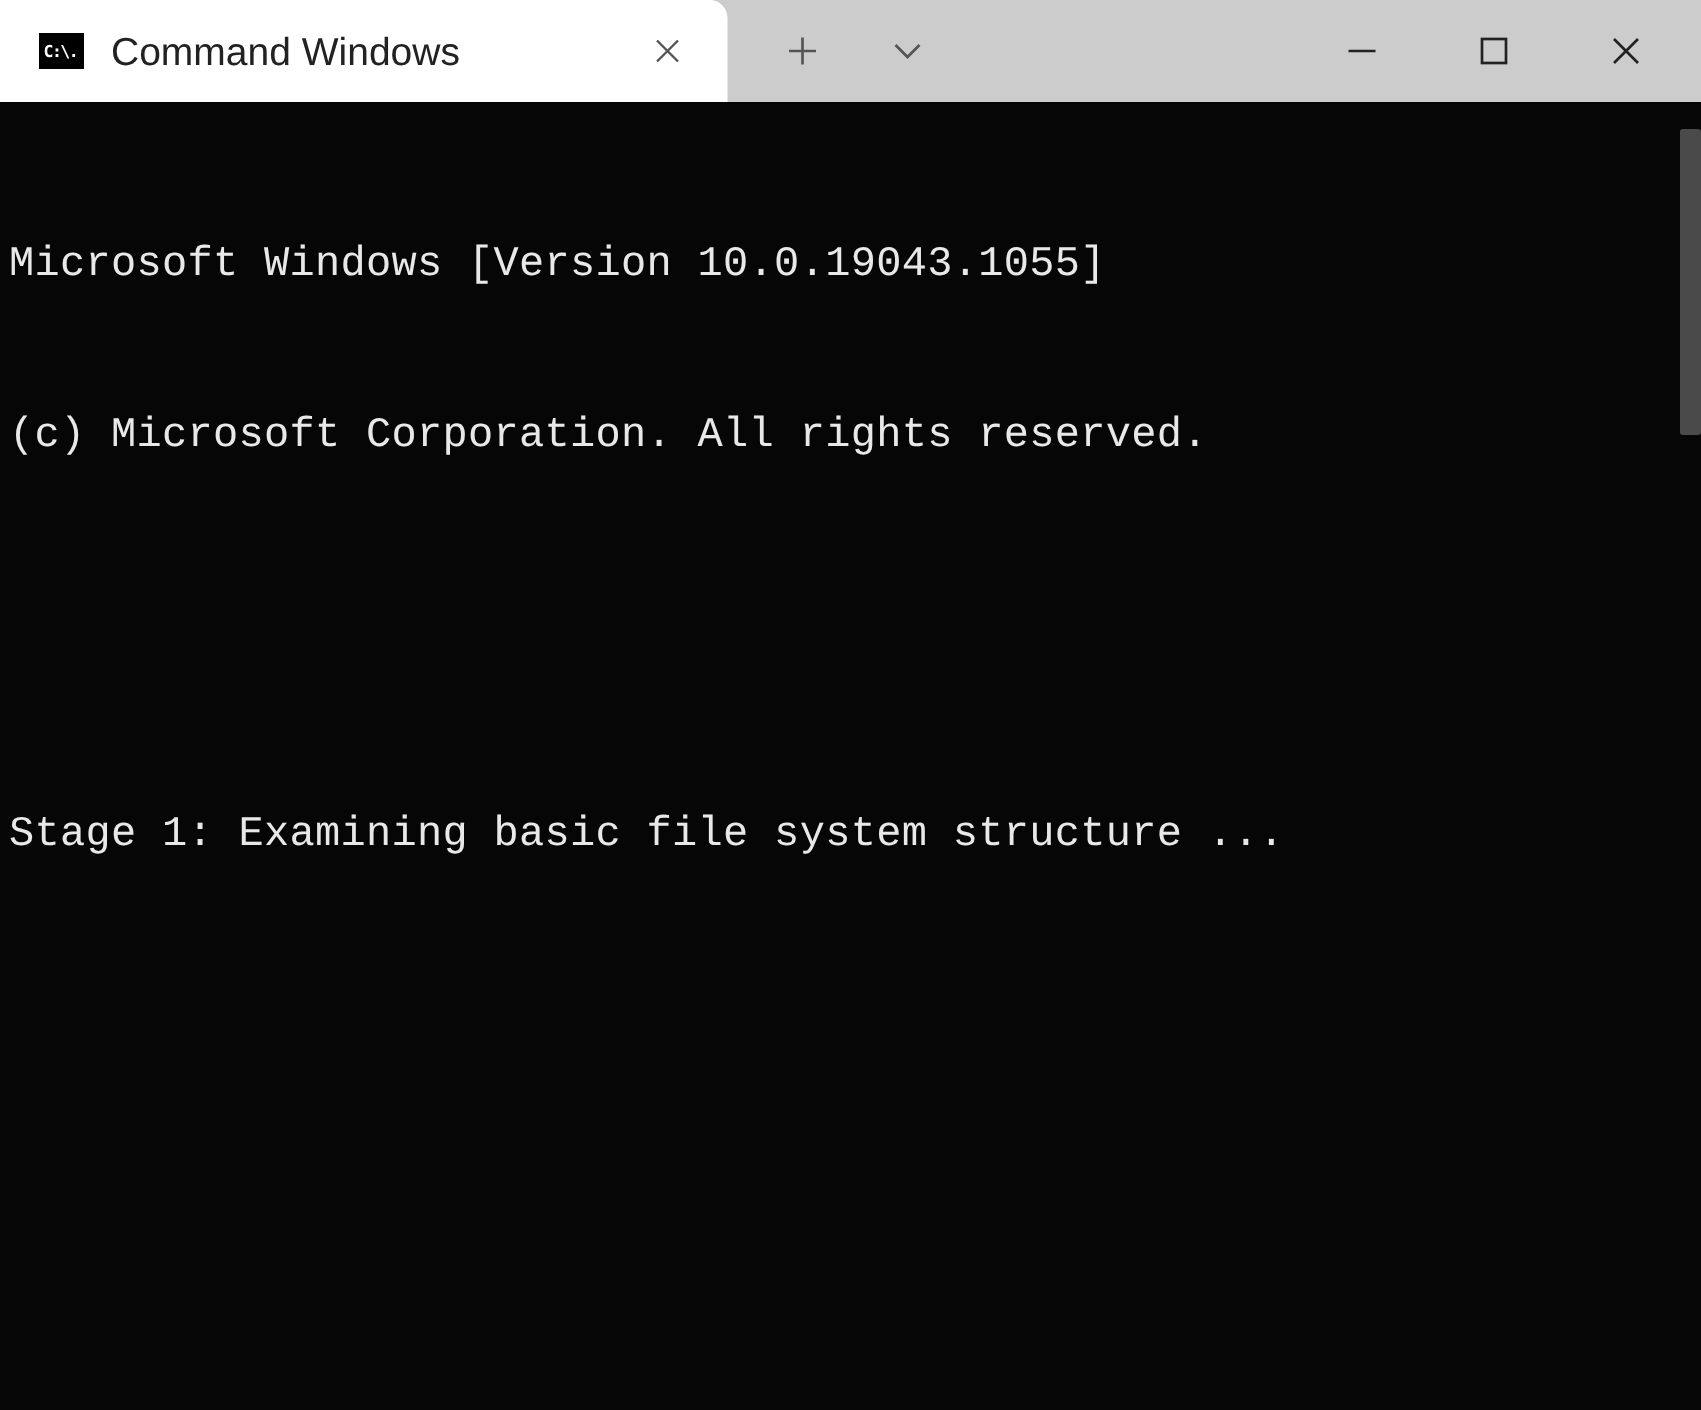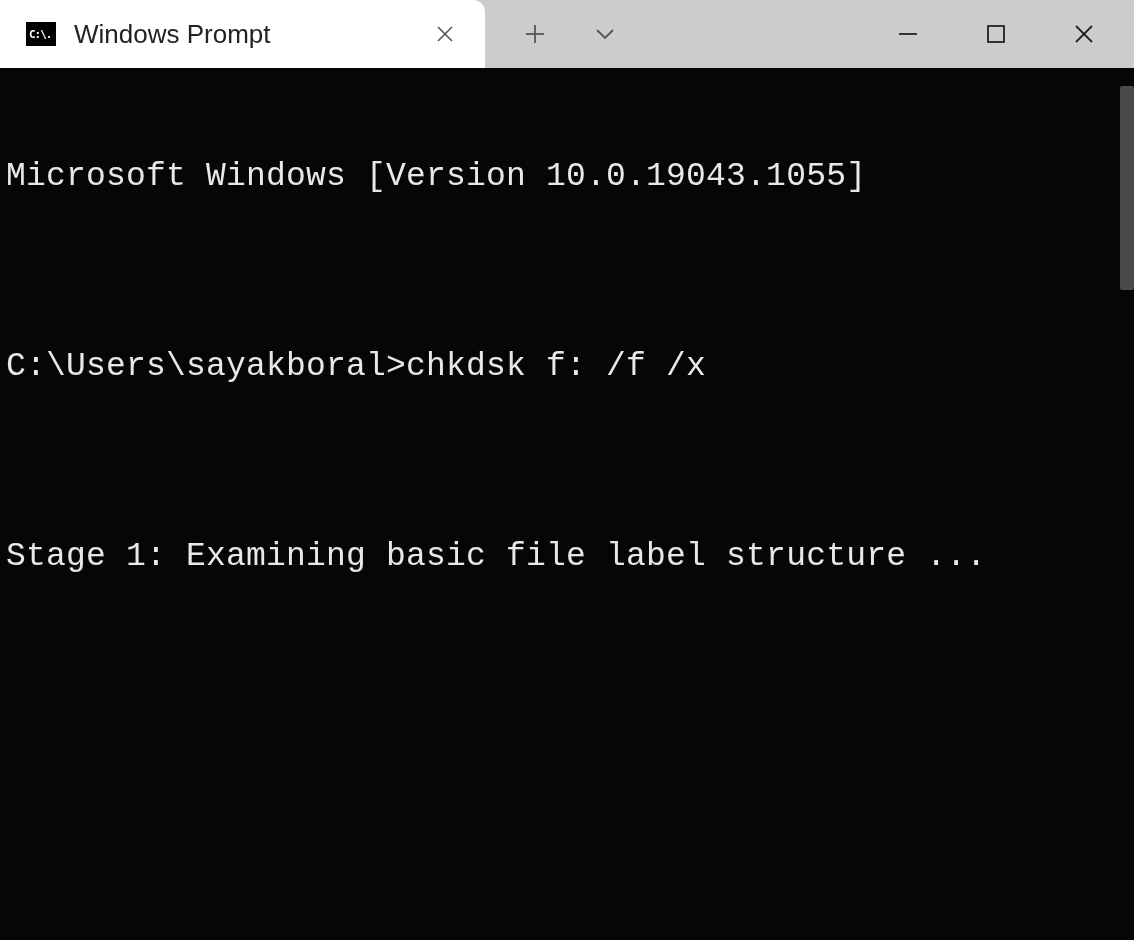--- a/index.html
+++ b/index.html
@@ -101,21 +101,21 @@
       justify-content: center;
       color: #222;
       cursor: pointer;
     }
     .terminal {
       background: #060606;
       height: calc(100% - 68px);
       position: relative;
       padding: 14px 6px 6px 6px;
       font-family: Consolas, "Courier New", monospace;
-      font-size: 33px;
+      font-size: 28px;
       line-height: 38px;
       color: #e8e8e8;
       white-space: pre-wrap;
       word-wrap: break-word;
       letter-spacing: 0.2px;
     }
     .term-line {
       display: block;
     }
     .scrollbar-track {
@@ -139,21 +139,21 @@
   </style>
 </head>
 <body>
 
 <div class="titlebar">
   <div class="tab-area">
     <div class="tab">
       <div class="tab-icon">
         <span class="tab-icon-text">C:\.</span>
       </div>
-      <span class="tab-title">Windows Prompt</span>
+      <span class="tab-title">Command Windows</span>
       <div class="tab-close">
         <svg width="18" height="18" viewBox="0 0 18 18">
           <line x1="2" y1="2" x2="16" y2="16" stroke="#555" stroke-width="1.6"></line>
           <line x1="16" y1="2" x2="2" y2="16" stroke="#555" stroke-width="1.6"></line>
         </svg>
       </div>
     </div>
     <div class="tab-actions">
       <div class="tab-action-btn">
         <svg width="22" height="22" viewBox="0 0 22 22">
@@ -183,24 +183,24 @@
       <svg width="22" height="22" viewBox="0 0 22 22">
         <line x1="3" y1="3" x2="19" y2="19" stroke="#222" stroke-width="1.8"></line>
         <line x1="19" y1="3" x2="3" y2="19" stroke="#222" stroke-width="1.8"></line>
       </svg>
     </div>
   </div>
 </div>
 
 <div class="terminal">
   <span class="term-line">Microsoft Windows [Version 10.0.19043.1055]</span>
-  <span class="term-line"></span>
-  <span class="term-line">C:\Users\sayakboral&gt;chkdsk f: /f /x</span>
-  <span class="term-line"></span>
-  <span class="term-line">Stage 1: Examining basic file label structure ...</span>
+  <span class="term-line">(c) Microsoft Corporation. All rights reserved.</span>
+  <span class="term-line"></span>
+  <span class="term-line"></span>
+  <span class="term-line">Stage 1: Examining basic file system structure ...</span>
   <span class="term-line"></span>
   <span class="term-line"></span>
   
   <span class="term-line"></span>
   
   
   <span class="term-line"></span>
   <span class="term-line"></span>
   
   <span class="term-line"></span>

